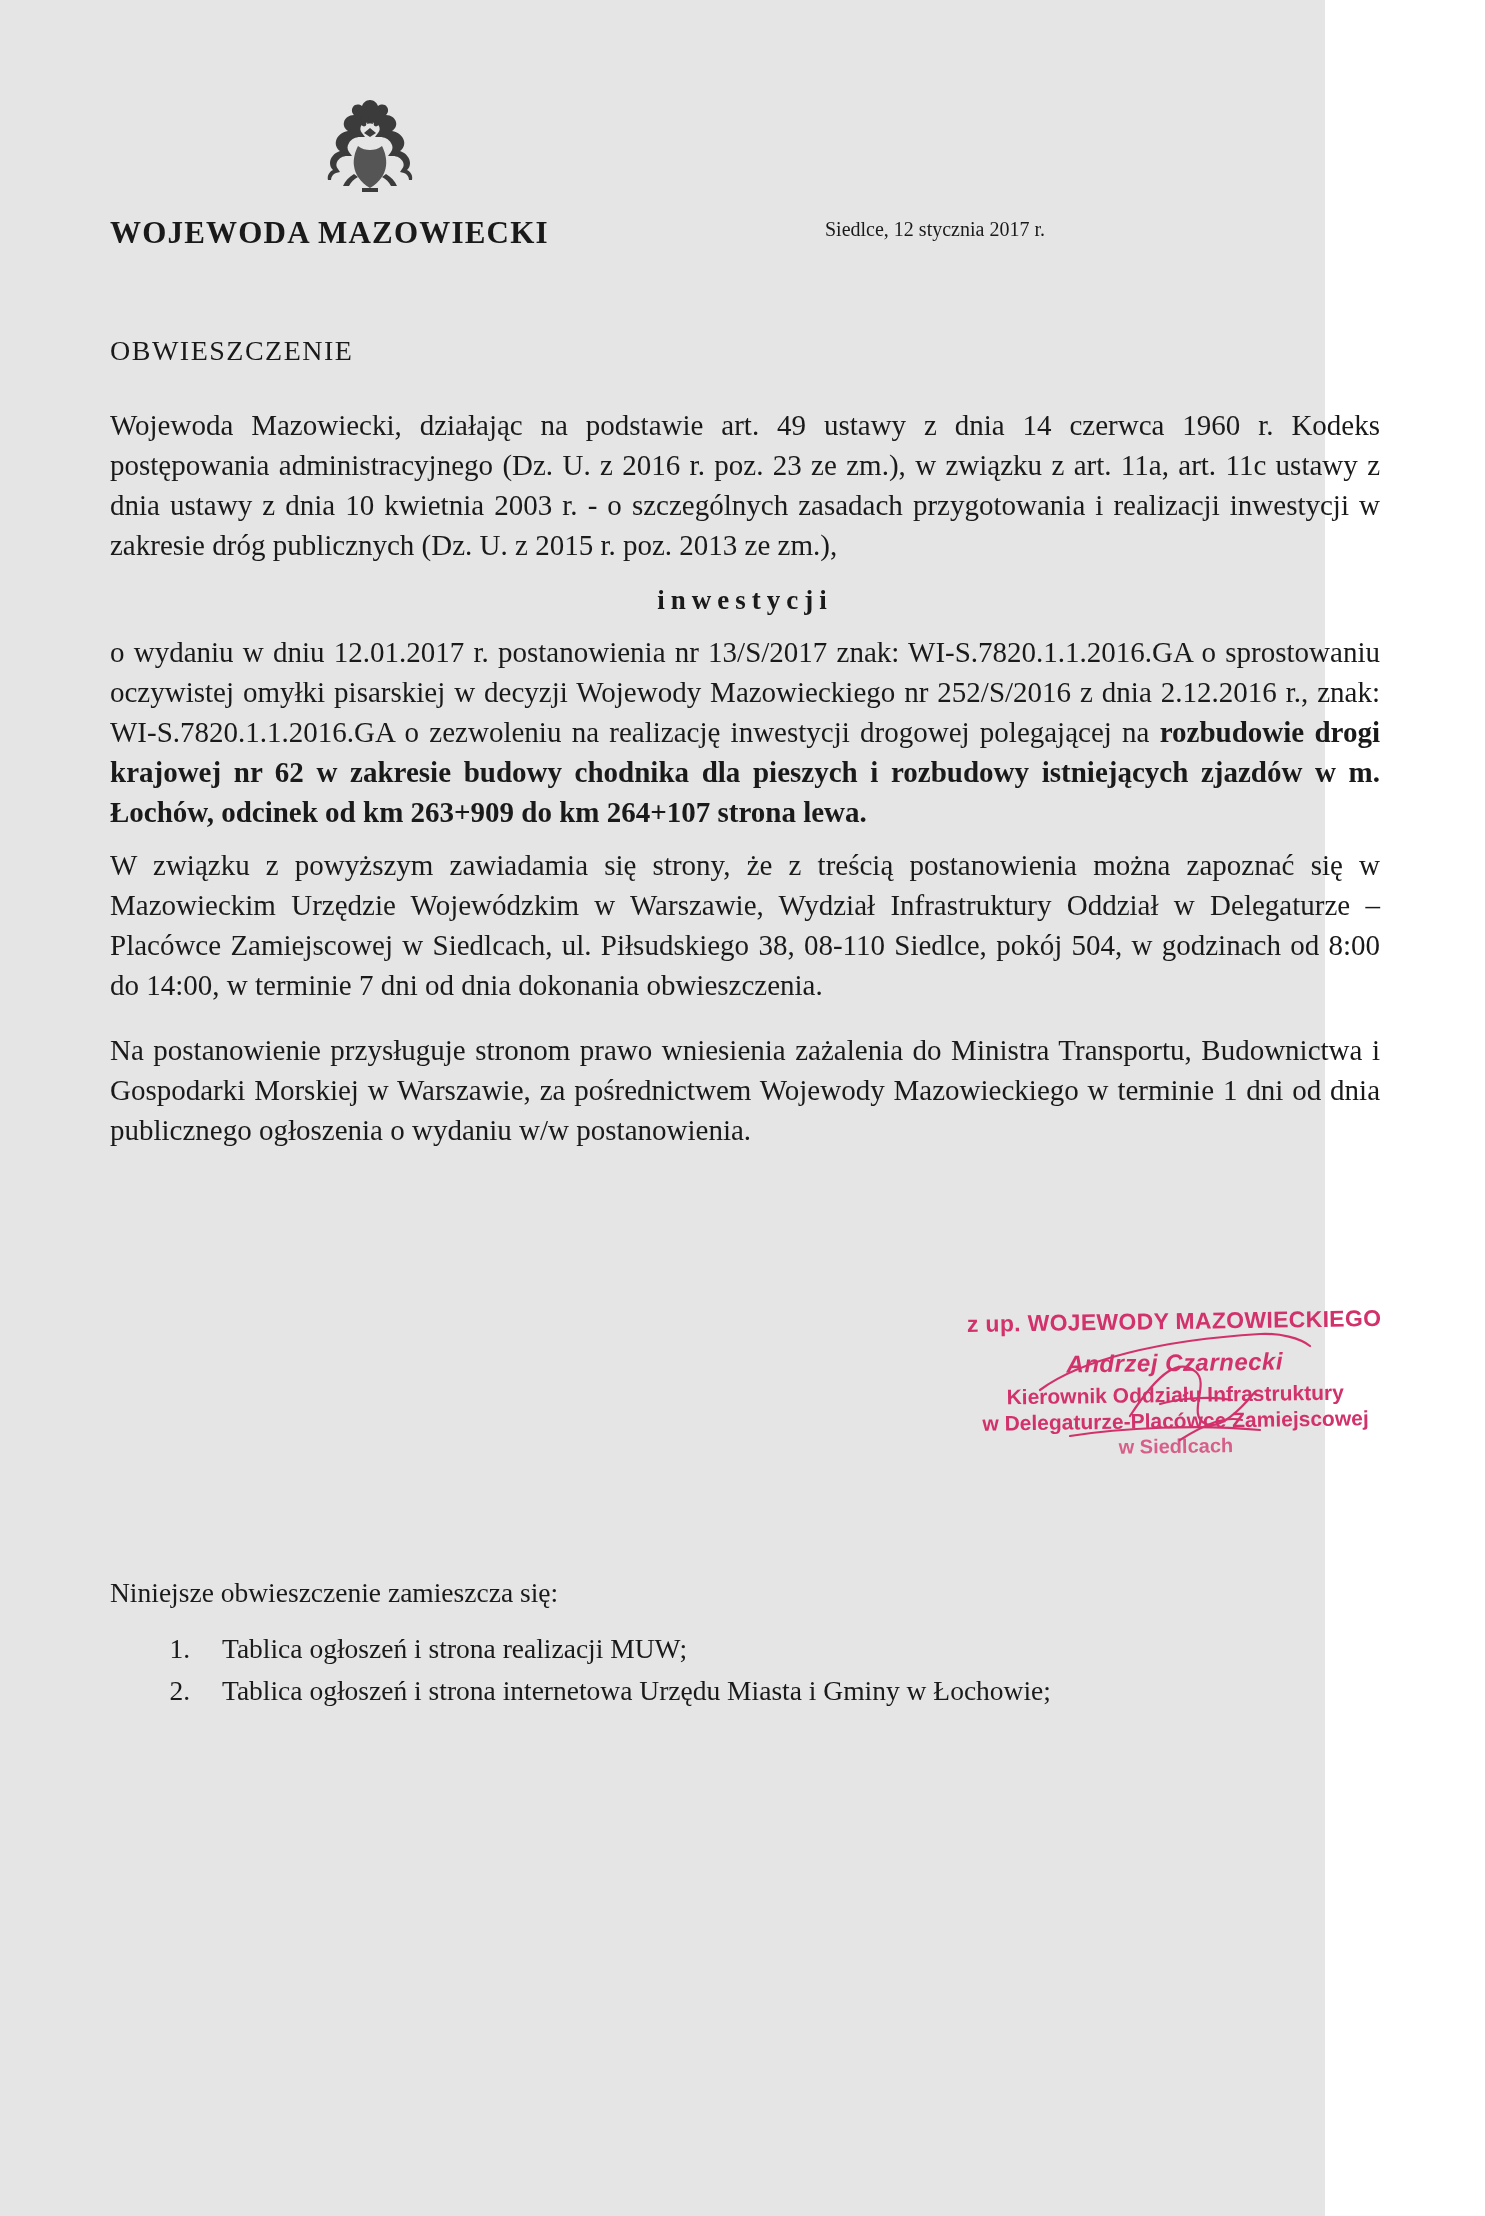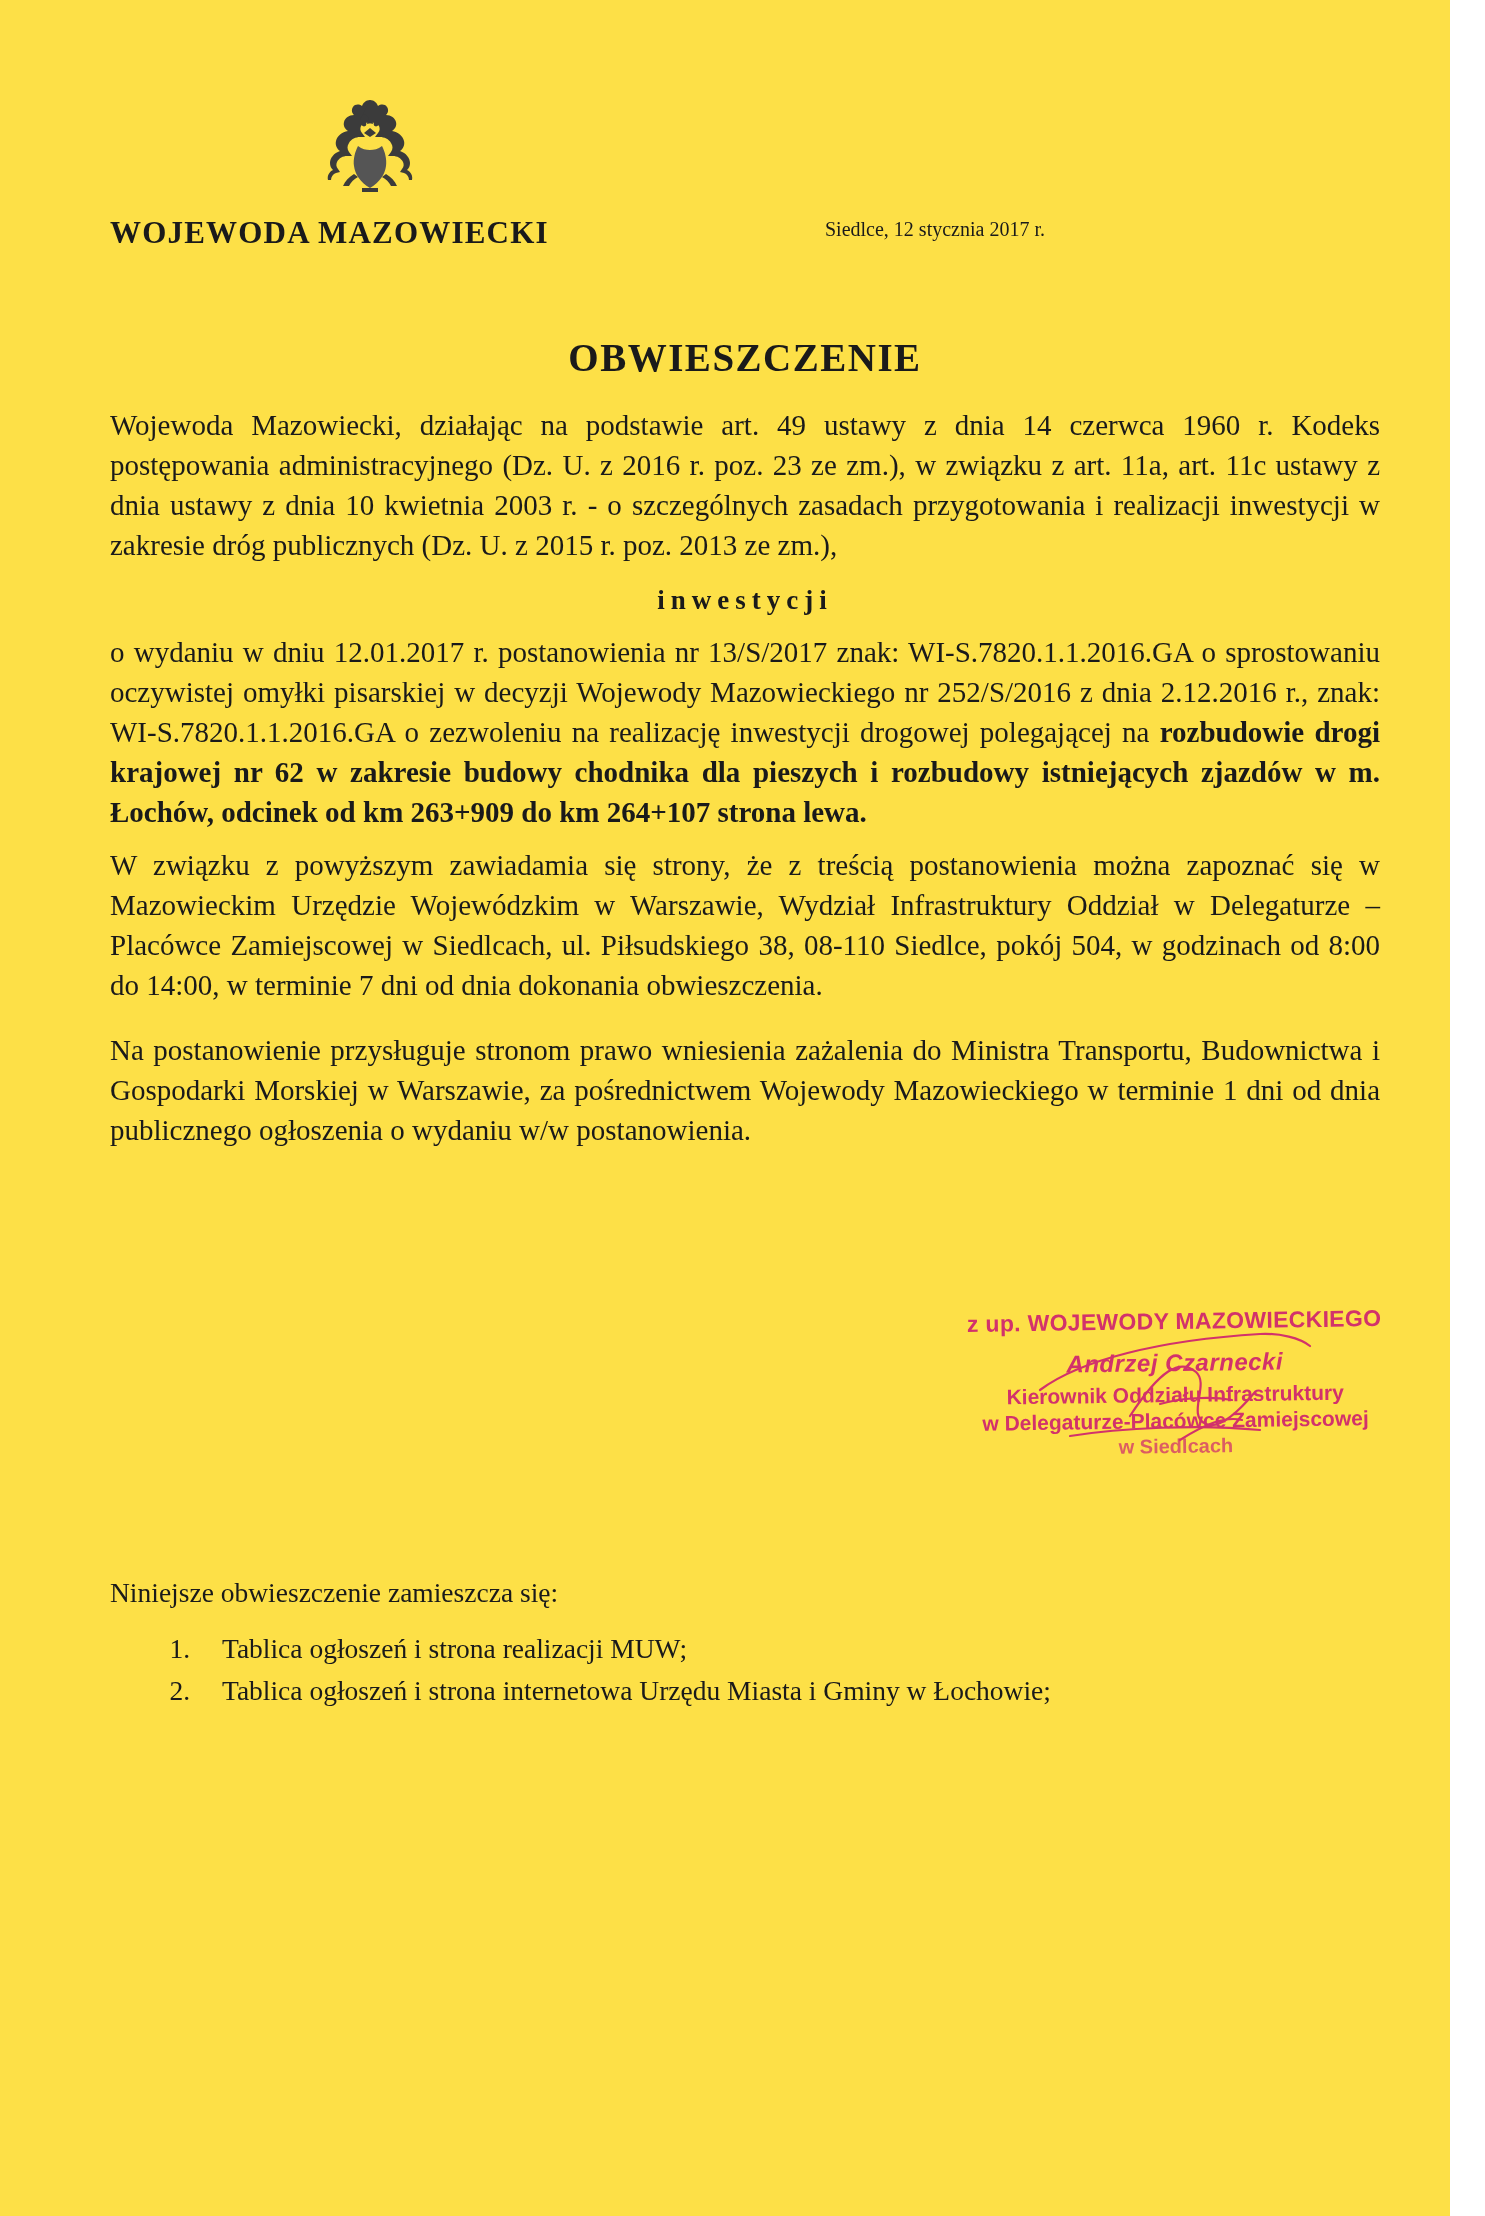--- a/index.html
+++ b/index.html
@@ -11,23 +11,23 @@
     width: 1485px;
     height: 2216px;
     position: relative;
     font-family: "Liberation Serif", serif;
     color: #1a1a1a;
     overflow: hidden;
   }
   .page {
     position: absolute;
     top: 0; left: 0;
-    width: 1450px;
+    width: 1325px;
     height: 2216px;
-    background: #fde047;
+    background: #e5e5e5;
   }
   .content {
     position: absolute;
     left: 110px;
     top: 80px;
     width: 1270px;
   }
 
   
   .emblem-wrap {
@@ -67,23 +67,22 @@
     font-size: 20px;
     font-family: "Liberation Serif", serif;
   }
 
   
   .doc-title {
     position: absolute;
     top: 255px;
     left: 0;
     width: 1270px;
-    text-align: center;
-    font-size: 39px;
-    font-weight: bold;
+    font-size: 28px;
+    font-weight: normal;
     letter-spacing: 1.5px;
   }
 
   
   .para {
     position: absolute;
     left: 0;
     width: 1270px;
     font-size: 29px;
     line-height: 40px;

